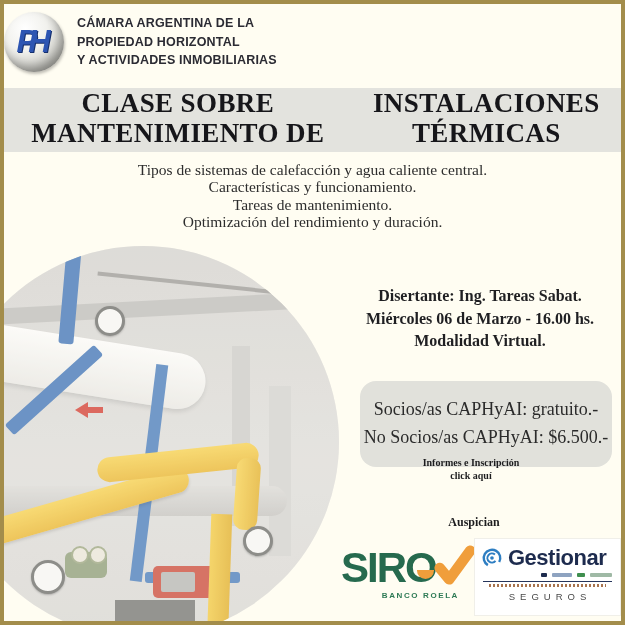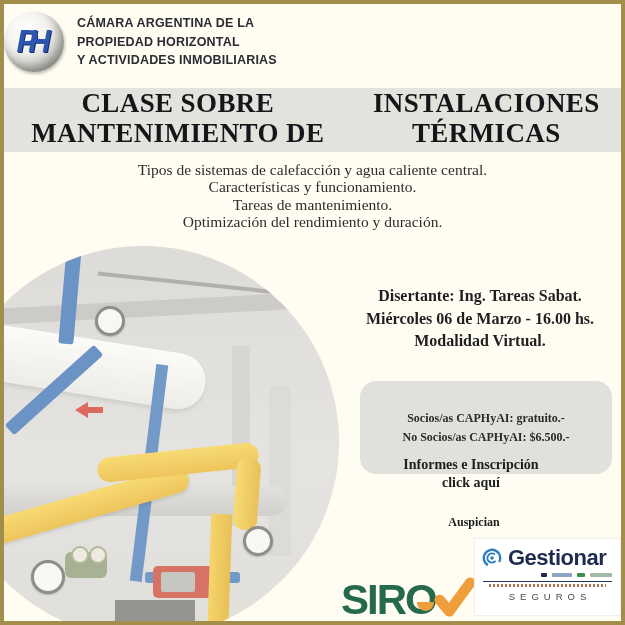--- a/index.html
+++ b/index.html
@@ -19,29 +19,29 @@
   
   .title-band{position:absolute;top:84px;left:0;right:0;height:64px;background:#e3e3de;
     display:flex;flex-direction:row;justify-content:center;text-align:center;}
   .title-line{font-weight:bold;font-size:27px;color:#16161a;line-height:1.12;letter-spacing:.4px;}
   
   .topics{position:absolute;top:157px;left:0;right:0;text-align:center;font-size:15.5px;color:#2d2d2d;line-height:1.12;}
   
   .speaker{position:absolute;left:330px;top:281px;width:292px;text-align:center;font-weight:bold;
     font-size:16px;color:#1f1f22;line-height:1.42;}
   .price-box{position:absolute;left:356px;top:377px;width:252px;box-sizing:border-box;border-radius:16px;
-    background:#e1e1db;text-align:center;font-size:12px;font-weight:bold;color:#2b2b2b;padding:28px 0;line-height:1.55;}
-  .register{position:absolute;left:386px;top:452px;width:162px;text-align:center;font-size:14px;
+    background:#e1e1db;text-align:center;font-size:18px;font-weight:normal;color:#2b2b2b;padding:15px 0;line-height:1.55;}
+  .register{position:absolute;left:386px;top:452px;width:162px;text-align:center;font-size:10px;
     font-weight:bold;color:#1d1d1f;line-height:1.3;cursor:pointer;}
   .auspician{position:absolute;left:330px;top:511px;width:280px;text-align:center;font-size:12px;
     font-weight:bold;color:#1d1d1f;}
   
   .siro{position:absolute;left:337px;top:543px;width:130px;}
   .siro-word{font-family:"Liberation Sans",sans-serif;font-weight:bold;font-size:42px;letter-spacing:-2px;
-    color:#266a4e;line-height:1;position:relative;margin-top:32px;}
+    color:#266a4e;line-height:1;position:relative;}
   .siro-smile{position:absolute;left:76px;top:23px;width:17px;height:9px;background:#f09e3b;
     border-radius:0 0 17px 17px;}
   .siro-check{position:absolute;left:92px;top:-2px;width:42px;height:42px;}
   .siro-sub{font-family:"Liberation Sans",sans-serif;font-weight:bold;font-size:8px;letter-spacing:1.6px;
     color:#2e7a55;text-align:right;margin-top:2px;padding-right:12px;}
   
   .gestionar{position:absolute;left:470px;top:534px;width:147px;height:78px;background:#ffffff;
     box-sizing:border-box;padding:6px 6px 4px;border:1px solid #f0efe9;}
   .g-row{display:flex;align-items:center;gap:5px;}
   .g-emblem{width:22px;height:22px;flex:0 0 auto;}

